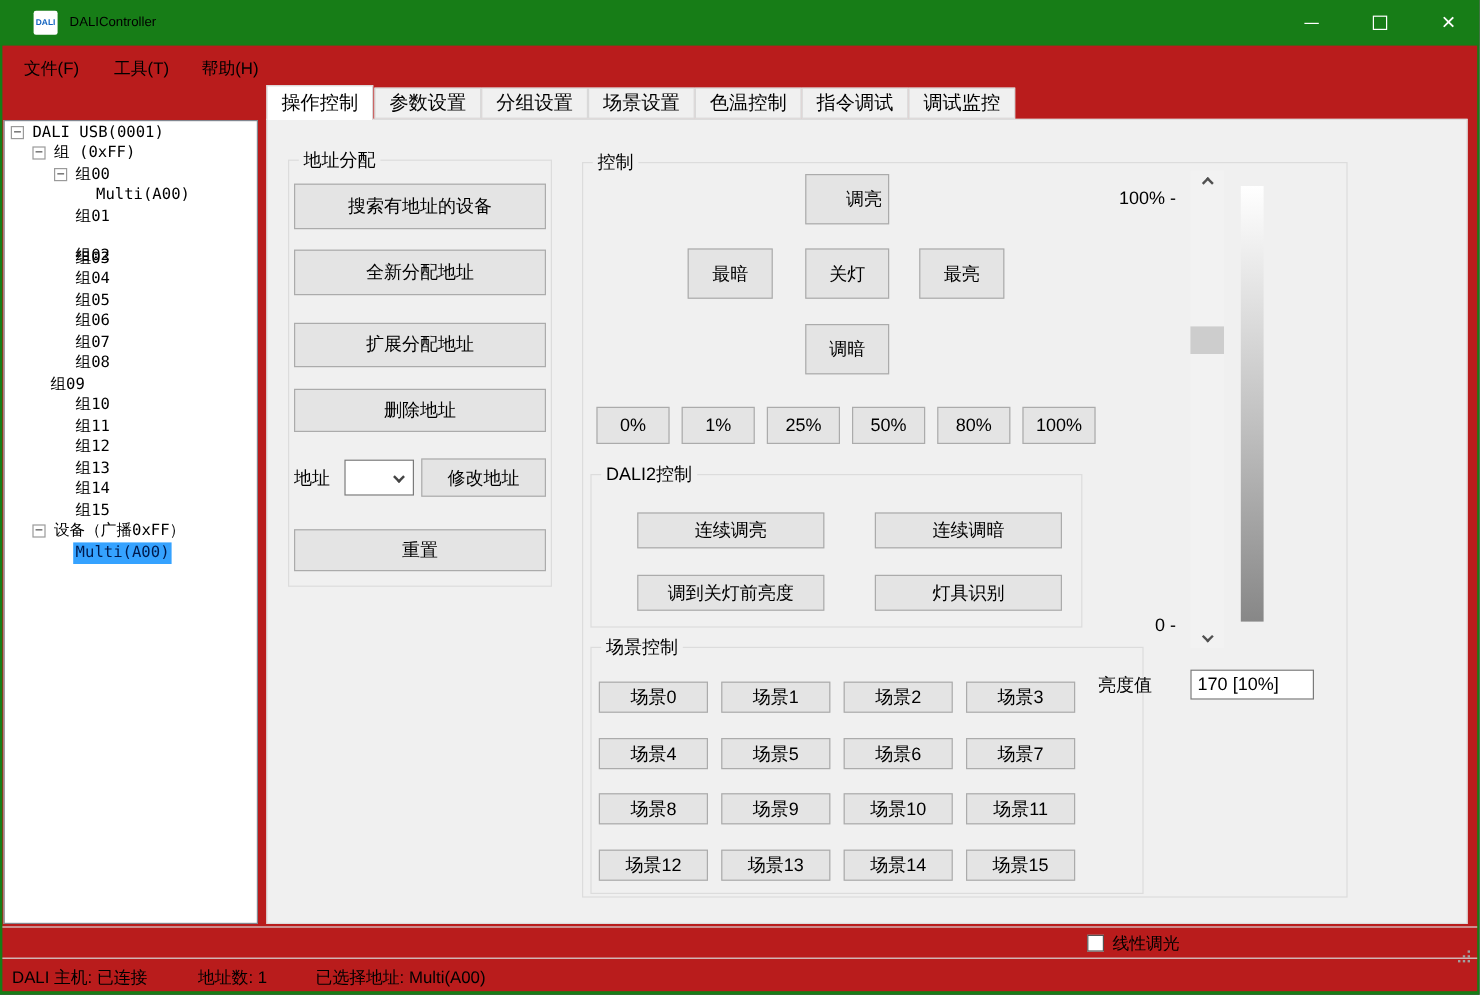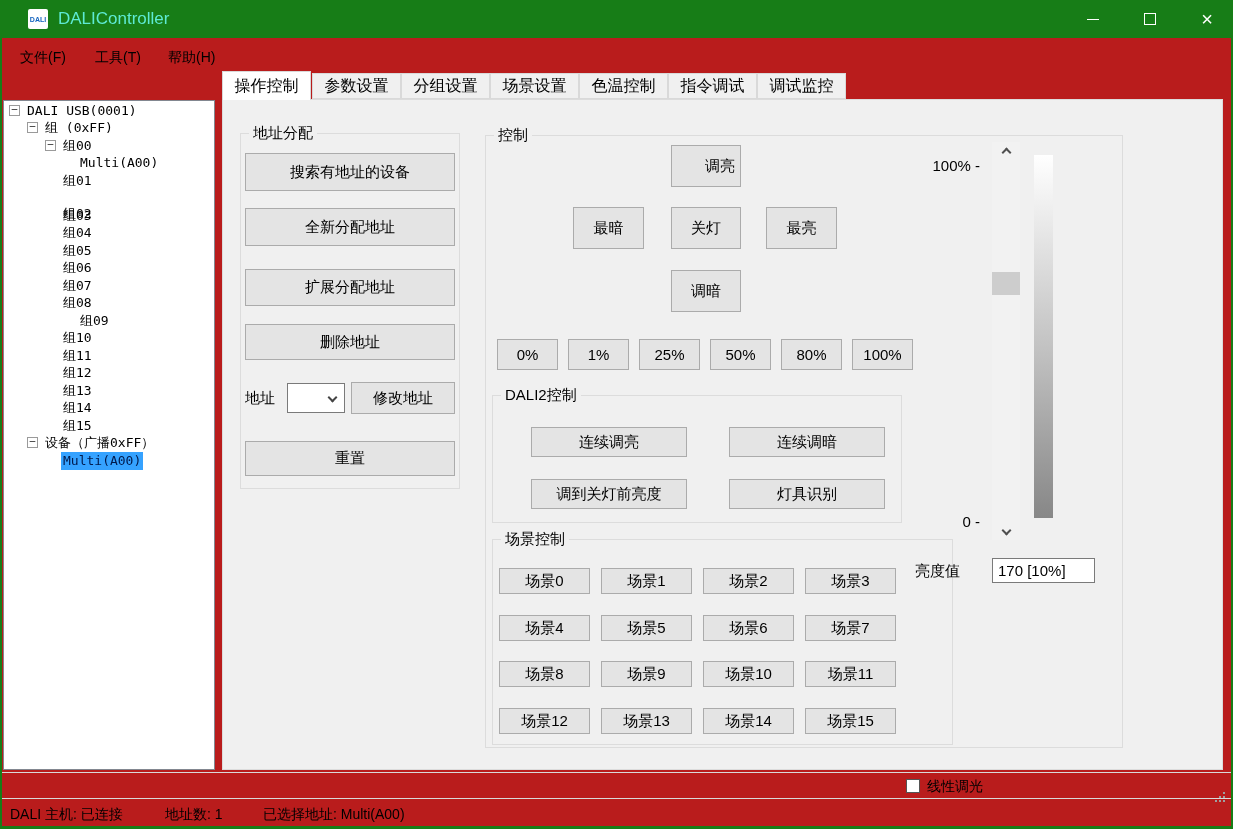--- a/index.html
+++ b/index.html
@@ -9,21 +9,21 @@
     position:relative; width:1233px; height:829px;
     background:#177d17; overflow:hidden;
   }
   
   .titlebar { position:absolute; left:0; top:0; width:1233px; height:38px; background:#177d17; }
   .app-icon {
     position:absolute; left:28px; top:9px; width:20px; height:20px; background:#fff;
     border-radius:2px; display:flex; align-items:center; justify-content:center;
     font-size:7px; font-weight:bold; color:#1565c0; letter-spacing:0;
   }
-  .app-title { position:absolute; left:58px; top:9px; color:#5eead4; font-size:17px; line-height:20px; }
+  .app-title { position:absolute; left:58px; top:9px; color:#000000; font-size:11px; line-height:20px; }
   .winbtn { position:absolute; top:0; width:46px; height:38px; display:flex; align-items:center; justify-content:center; }
   .min-glyph { width:12px; height:0; border-top:1.6px solid #fff; display:block; }
   .max-glyph { width:12px; height:12px; border:1.6px solid #fff; display:block; }
   .close-glyph { color:#fff; font-size:20px; line-height:20px; }
   
   .winbody { position:absolute; left:2px; top:38px; width:1229px; height:788px; background:#b91c1c; }
   
   .menuitem { position:absolute; top:8px; height:22px; line-height:22px; font-size:14px; color:#000; padding:0 6px; }
   
   .treepanel { position:absolute; left:1px; top:62px; width:212px; height:670px; background:#fff; border:1px solid #828790; overflow:hidden; }
@@ -103,21 +103,21 @@
       <div class="trow" style="left:0; top:36px;"><span class="exp" style="left:41px;">−</span><span class="lbl" style="margin-left:57px;">组00</span></div>
       <div class="trow" style="left:0; top:53px;"><span class="lbl" style="margin-left:74px;">Multi(A00)</span></div>
       <div class="trow" style="left:0; top:71px;"><span class="lbl" style="margin-left:57px;">组01</span></div>
       <div class="trow" style="left:0; top:104px;"><span class="lbl" style="margin-left:57px;">组02</span></div>
       <div class="trow" style="left:0; top:106px;"><span class="lbl" style="margin-left:57px;">组03</span></div>
       <div class="trow" style="left:0; top:123px;"><span class="lbl" style="margin-left:57px;">组04</span></div>
       <div class="trow" style="left:0; top:141px;"><span class="lbl" style="margin-left:57px;">组05</span></div>
       <div class="trow" style="left:0; top:158px;"><span class="lbl" style="margin-left:57px;">组06</span></div>
       <div class="trow" style="left:0; top:176px;"><span class="lbl" style="margin-left:57px;">组07</span></div>
       <div class="trow" style="left:0; top:193px;"><span class="lbl" style="margin-left:57px;">组08</span></div>
-      <div class="trow" style="left:0; top:211px;"><span class="lbl" style="margin-left:74px;">组09</span></div>
+      <div class="trow" style="left:0; top:211px;"><span class="lbl" style="margin-left:36px;">组09</span></div>
       <div class="trow" style="left:0; top:228px;"><span class="lbl" style="margin-left:57px;">组10</span></div>
       <div class="trow" style="left:0; top:246px;"><span class="lbl" style="margin-left:57px;">组11</span></div>
       <div class="trow" style="left:0; top:263px;"><span class="lbl" style="margin-left:57px;">组12</span></div>
       <div class="trow" style="left:0; top:281px;"><span class="lbl" style="margin-left:57px;">组13</span></div>
       <div class="trow" style="left:0; top:298px;text-align:center;"><span class="lbl" style="margin-left:57px;">组14</span></div>
       <div class="trow" style="left:0; top:316px;"><span class="lbl" style="margin-left:57px;">组15</span></div>
       <div class="trow" style="left:0; top:333px;"><span class="exp" style="left:23px;">−</span><span class="lbl" style="margin-left:39px;">设备（广播0xFF）</span></div>
       <div class="trow sel" style="left:0; top:351px;"><span class="lbl" style="margin-left:57px;">Multi(A00)</span></div>
     </div>
 

